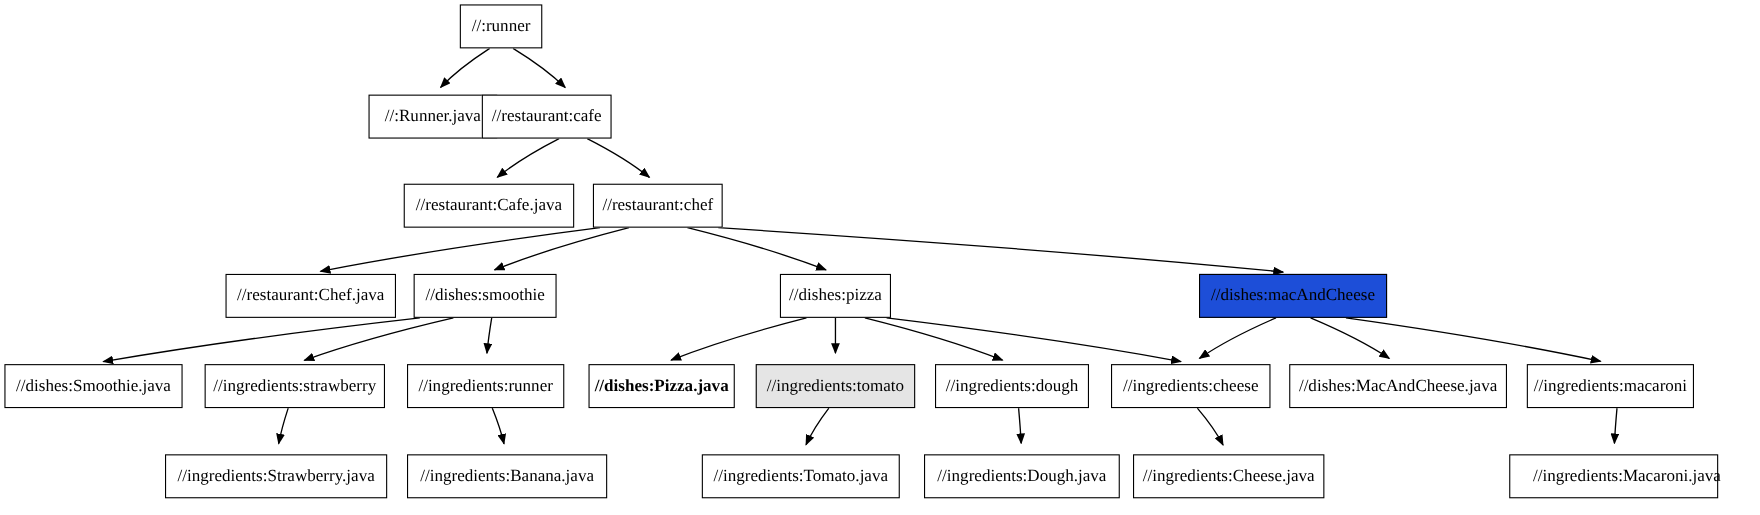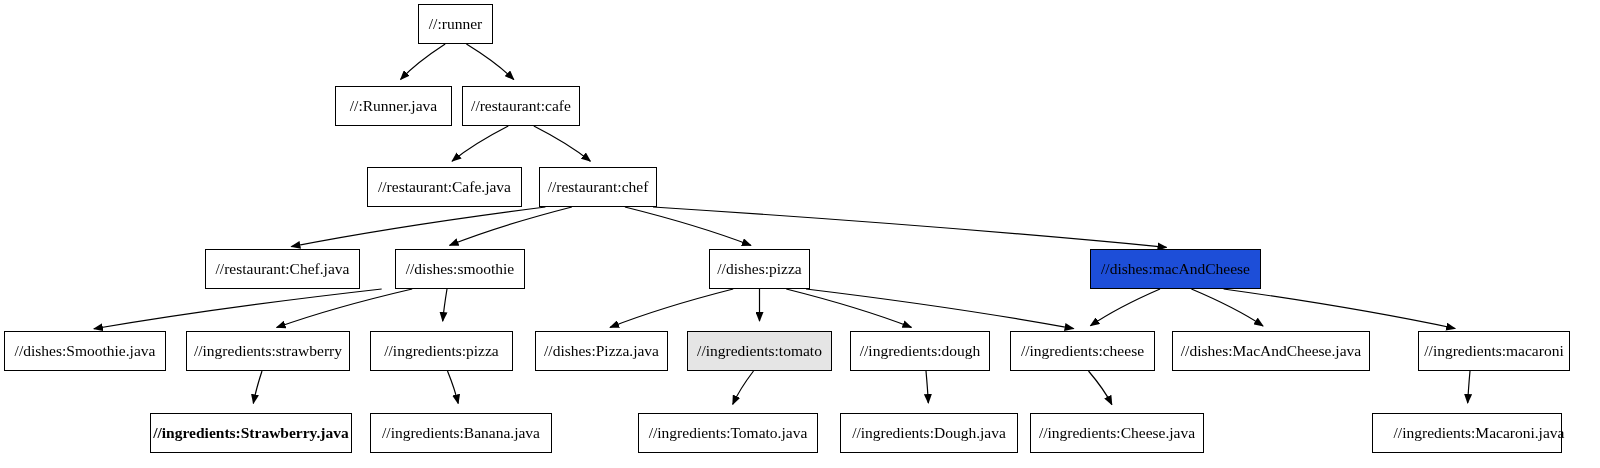--- a/index.html
+++ b/index.html
@@ -80,69 +80,69 @@
         <path d="M1470,371 Q1468.35,389.45 1467.656780744804,403.0239964876759" fill="none" stroke="#000000" stroke-width="1.2" marker-end="url(#arrowhead)"></path>
       </g>
   </svg>
   <div id="node-group">
       <div class="node" style="left: 418px; top: 4px; width: 75px; height: 40px; border-color: rgb(0, 0, 0); background: rgb(255, 255, 255);">
         <span class="node-label">//:runner</span>
       </div>
       <div class="node" style="left: 335px; top: 86px; width: 117px; height: 40px; border-color: rgb(0, 0, 0); background: rgb(255, 255, 255);">
         <span class="node-label">//:Runner.java</span>
       </div>
-      <div class="node" style="left: 462px; top: 86px; width: 118px; height: 40px; border-color: rgb(0, 0, 0); background: rgb(255, 255, 255); font-family: Liberation Serif, serif;">
+      <div class="node" style="left: 438px; top: 86px; width: 118px; height: 40px; border-color: rgb(0, 0, 0); background: rgb(255, 255, 255); font-family: Liberation Serif, serif;">
         <span class="node-label">//restaurant:cafe</span>
       </div>
       <div class="node" style="left: 367px; top: 167px; width: 155px; height: 40px; border-color: rgb(0, 0, 0); background: rgb(255, 255, 255);">
         <span class="node-label">//restaurant:Cafe.java</span>
       </div>
       <div class="node" style="left: 539px; top: 167px; width: 118px; height: 40px; border-color: rgb(0, 0, 0); background: rgb(255, 255, 255);">
         <span class="node-label">//restaurant:chef</span>
       </div>
       <div class="node" style="left: 205px; top: 249px; width: 155px; height: 40px; border-color: rgb(0, 0, 0); background: rgb(255, 255, 255);">
         <span class="node-label">//restaurant:Chef.java</span>
       </div>
-      <div class="node" style="left: 376px; top: 249px; width: 130px; height: 40px; border-color: rgb(0, 0, 0); background: rgb(255, 255, 255); margin-left: 19px;">
+      <div class="node" style="left: 376px; top: 249px; width: 130px; height: 40px; border-color: rgb(0, 0, 0); background: rgb(255, 255, 255);">
         <span class="node-label">//dishes:smoothie</span>
       </div>
       <div class="node" style="left: 709px; top: 249px; width: 101px; height: 40px; border-color: rgb(0, 0, 0); background: rgb(255, 255, 255);">
         <span class="node-label">//dishes:pizza</span>
       </div>
       <div class="node" style="left: 1090px; top: 249px; width: 171px; height: 40px; border-color: rgb(0, 0, 0); background: #1d4ed8;">
         <span class="node-label">//dishes:macAndCheese</span>
       </div>
       <div class="node" style="left: 4px; top: 331px; width: 162px; height: 40px; border-color: rgb(0, 0, 0); background: rgb(255, 255, 255);">
         <span class="node-label">//dishes:Smoothie.java</span>
       </div>
       <div class="node" style="left: 186px; top: 331px; width: 164px; height: 40px; border-color: rgb(0, 0, 0); background: rgb(255, 255, 255);">
         <span class="node-label">//ingredients:strawberry</span>
       </div>
       <div class="node" style="left: 370px; top: 331px; width: 143px; height: 40px; border-color: rgb(0, 0, 0); background: rgb(255, 255, 255);">
-        <span class="node-label">//ingredients:pizza</span>
+        <span class="node-label">//ingredients:runner</span>
       </div>
-      <div class="node" style="left: 535px; top: 331px; width: 133px; height: 40px; border-color: rgb(0, 0, 0); background: rgb(255, 255, 255);">
+      <div class="node" style="left: 535px; top: 331px; width: 133px; height: 40px; border-color: rgb(0, 0, 0); background: rgb(255, 255, 255); font-weight: bold;">
         <span class="node-label">//dishes:Pizza.java</span>
       </div>
       <div class="node" style="left: 687px; top: 331px; width: 145px; height: 40px; border-color: rgb(0, 0, 0); background: #e5e5e5;">
         <span class="node-label">//ingredients:tomato</span>
       </div>
       <div class="node" style="left: 850px; top: 331px; width: 140px; height: 40px; border-color: rgb(0, 0, 0); background: rgb(255, 255, 255);">
         <span class="node-label">//ingredients:dough</span>
       </div>
       <div class="node" style="left: 1010px; top: 331px; width: 145px; height: 40px; border-color: rgb(0, 0, 0); background: rgb(255, 255, 255);">
         <span class="node-label">//ingredients:cheese</span>
       </div>
       <div class="node" style="left: 1172px; top: 331px; width: 198px; height: 40px; border-color: rgb(0, 0, 0); background: rgb(255, 255, 255);">
         <span class="node-label">//dishes:MacAndCheese.java</span>
       </div>
-      <div class="node" style="left: 1388px; top: 331px; width: 152px; height: 40px; border-color: rgb(0, 0, 0); background: rgb(255, 255, 255); margin-left: 30px;">
+      <div class="node" style="left: 1388px; top: 331px; width: 152px; height: 40px; border-color: rgb(0, 0, 0); background: rgb(255, 255, 255);">
         <span class="node-label">//ingredients:macaroni</span>
       </div>
-      <div class="node" style="left: 150px; top: 413px; width: 202px; height: 40px; border-color: rgb(0, 0, 0); background: rgb(255, 255, 255); font-weight: bold;">
+      <div class="node" style="left: 150px; top: 413px; width: 202px; height: 40px; border-color: rgb(0, 0, 0); background: rgb(255, 255, 255);">
         <span class="node-label">//ingredients:Strawberry.java</span>
       </div>
       <div class="node" style="left: 370px; top: 413px; width: 182px; height: 40px; border-color: rgb(0, 0, 0); background: rgb(255, 255, 255);">
         <span class="node-label">//ingredients:Banana.java</span>
       </div>
       <div class="node" style="left: 638px; top: 413px; width: 180px; height: 40px; border-color: rgb(0, 0, 0); background: rgb(255, 255, 255); text-align: center;">
         <span class="node-label">//ingredients:Tomato.java</span>
       </div>
       <div class="node" style="left: 840px; top: 413px; width: 178px; height: 40px; border-color: rgb(0, 0, 0); background: rgb(255, 255, 255);">
         <span class="node-label">//ingredients:Dough.java</span>

